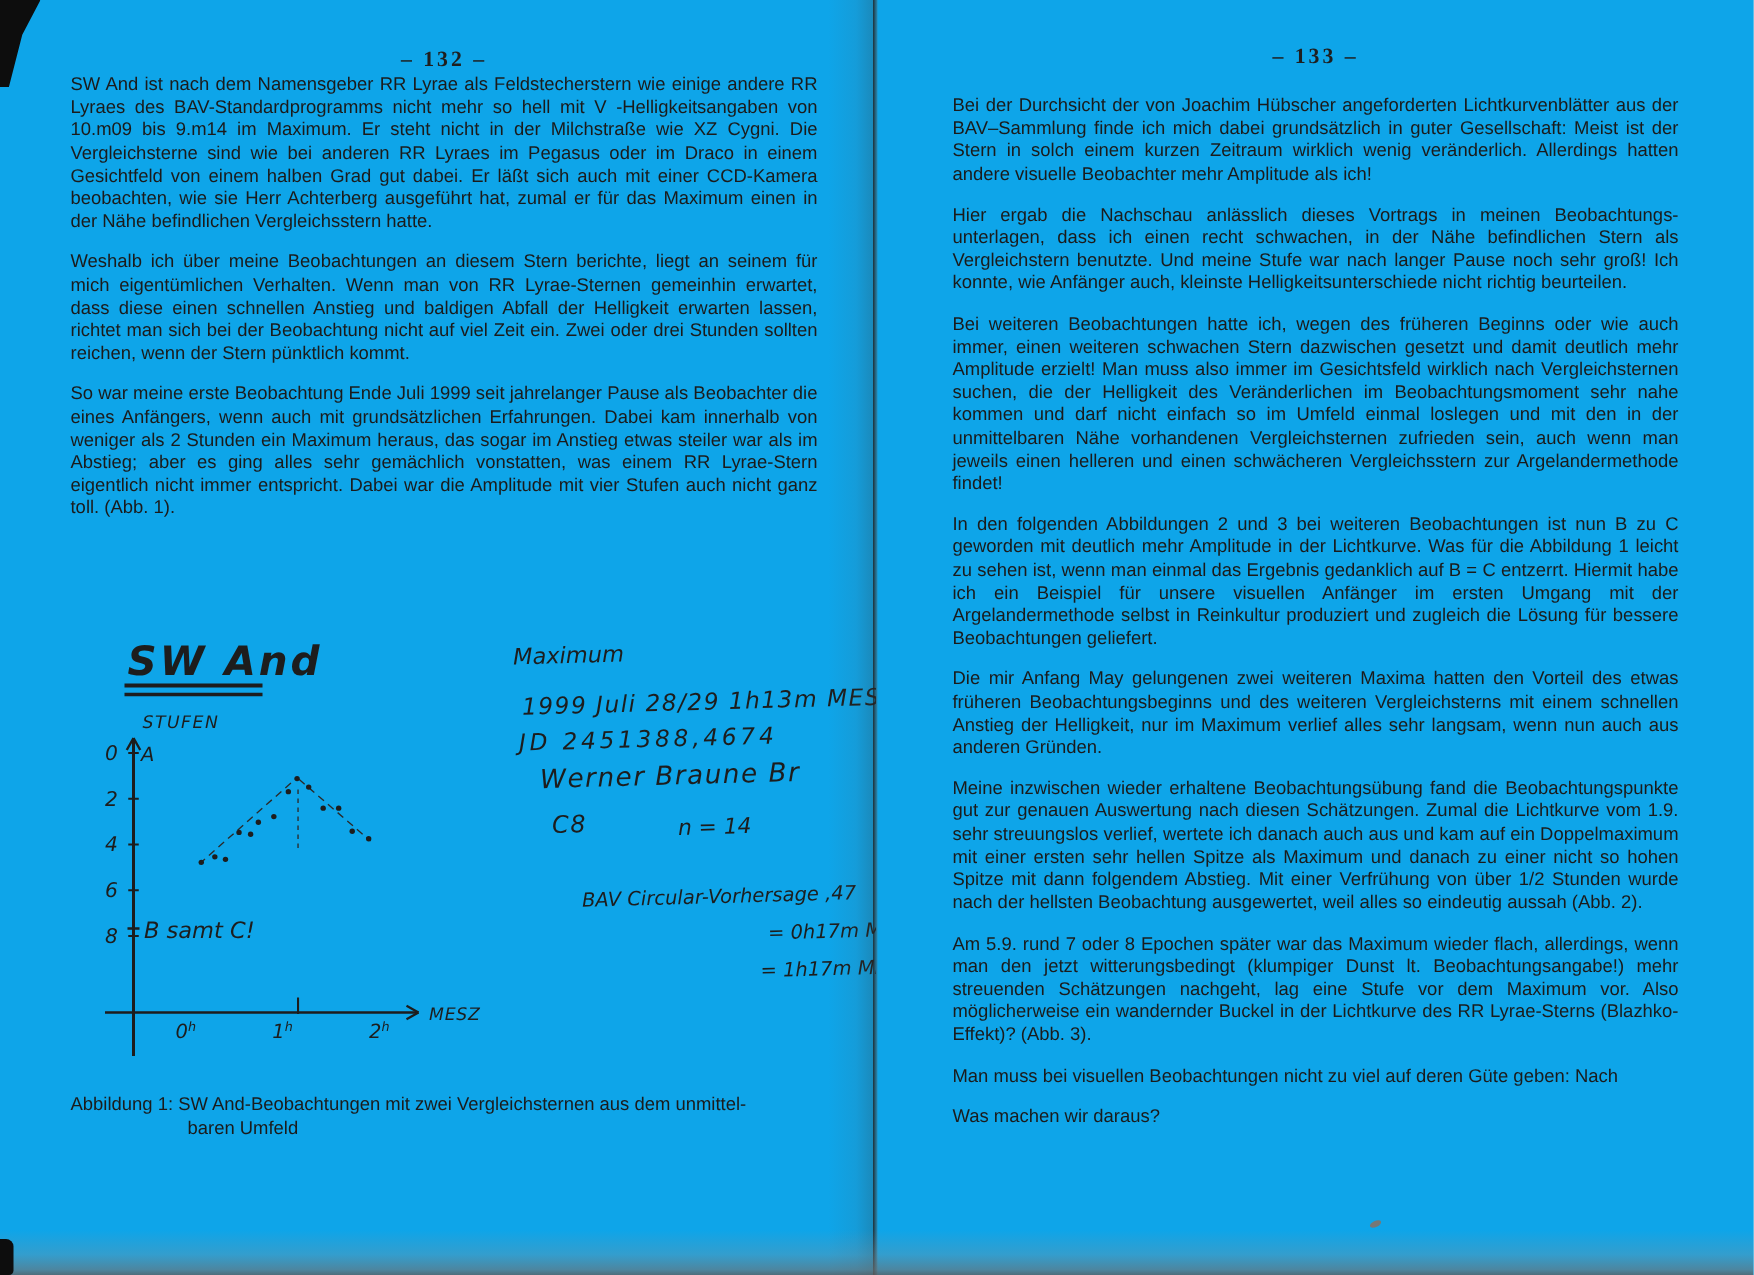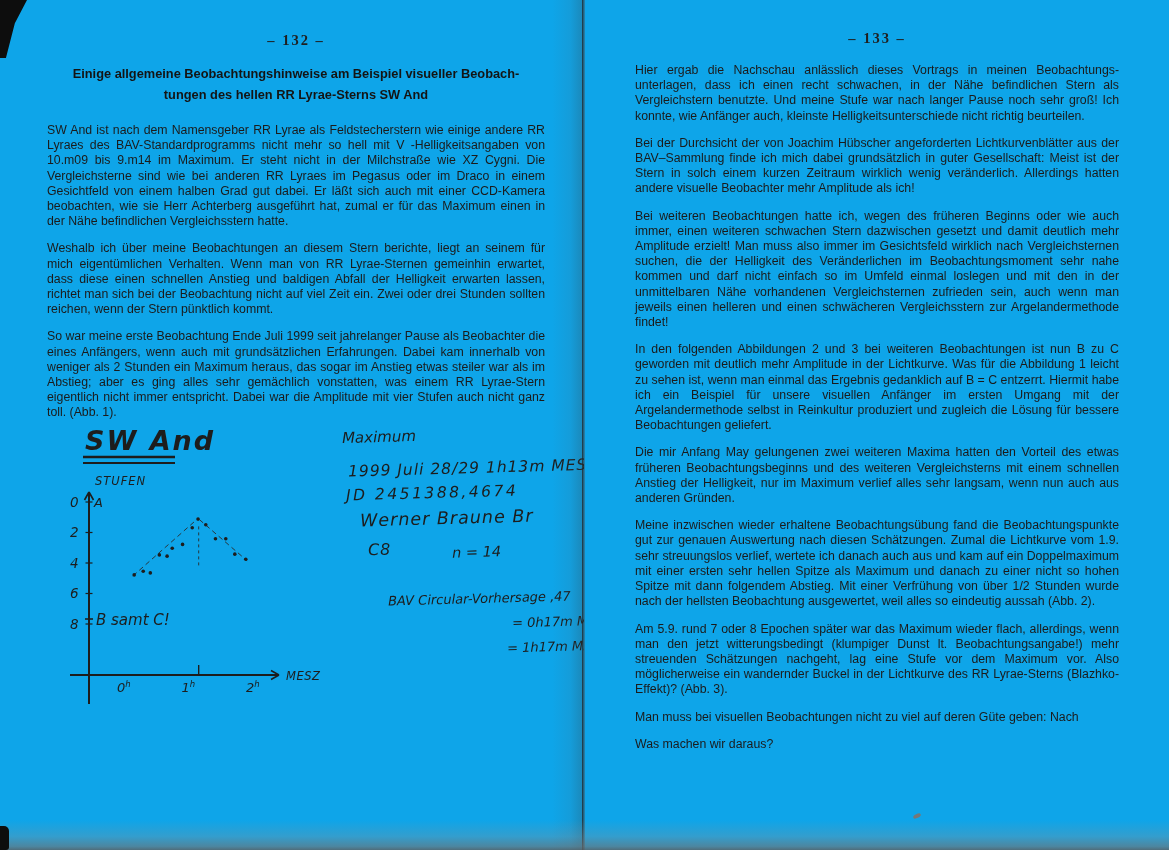--- a/index.html
+++ b/index.html
@@ -94,24 +94,20 @@
 
   svg text { fill:#1d1d1d; }
   .svg-hw { font-family:"DejaVu Sans", sans-serif; font-style:italic; }
 </style>
 </head>
 <body>
 
 <div class="page page-left">
   <div class="content-left">
     <div class="pagenum">–  132  –</div>
-    <div class="article-title">
-      <span>Einige allgemeine Beobachtungshinweise am Beispiel visueller Beobach-</span><br>
-      <span>tungen des hellen RR Lyrae-Sterns SW And</span>
-    </div>
     <div class="body-text">
       <p>SW And ist nach dem Namensgeber RR Lyrae als Feldstecherstern wie einige andere RR Lyraes des BAV-Standardprogramms nicht mehr so hell mit  V -Helligkeitsangaben von 10.m09 bis 9.m14 im Maximum. Er steht nicht  in der Milchstraße wie XZ Cygni. Die Vergleichsterne sind wie bei anderen RR Lyraes im Pegasus oder im Draco in einem Gesichtfeld von einem halben Grad gut dabei. Er läßt sich auch mit einer CCD-Kamera beobachten, wie sie Herr Achterberg ausgeführt hat,  zumal er für das Maximum  einen in der Nähe befindlichen Vergleichsstern hatte.</p>
       <p>Weshalb ich über meine Beobachtungen an diesem Stern berichte, liegt an seinem für mich eigentümlichen Verhalten. Wenn man von RR Lyrae-Sternen gemeinhin erwartet, dass diese einen schnellen Anstieg und baldigen Abfall der Helligkeit erwarten lassen, richtet man sich bei der Beobachtung nicht auf viel Zeit ein. Zwei oder drei Stunden sollten reichen, wenn der Stern pünktlich kommt.</p>
       <p>So war meine erste Beobachtung Ende Juli 1999 seit jahrelanger Pause als Beobachter die eines Anfängers, wenn auch mit grundsätzlichen Erfahrungen. Dabei kam innerhalb von weniger als 2 Stunden ein Maximum heraus, das sogar im  Anstieg etwas steiler  war als im Abstieg; aber es ging alles sehr gemächlich vonstatten, was einem RR Lyrae-Stern eigentlich nicht immer entspricht. Dabei war die Amplitude mit vier Stufen auch nicht ganz toll. (Abb. 1).</p>
     </div>
   </div>
 
   <div class="figure-wrap">
     <svg id="fig-svg" width="292" height="296" viewBox="0 0 292 296">
 
@@ -170,28 +166,32 @@
   <div class="hw-note hw-maximum">Maximum</div>
   <div class="hw-note hw-date">1999 Juli 28/29 1h13m MESZ</div>
   <div class="hw-note hw-jd">JD 2451388,4674</div>
   <div class="hw-note hw-observer">Werner Braune Br</div>
   <div class="hw-note hw-c8">C8</div>
   <div class="hw-note hw-n">n = 14</div>
   <div class="hw-note hw-bav">BAV Circular-Vorhersage ,47</div>
   <div class="hw-note hw-mez">= 0h17m MEZ</div>
   <div class="hw-note hw-mesz">= 1h17m MESZ</div>
 
+  <div class="figure-caption">
+    <div>Abbildung 1: SW  And-Beobachtungen mit zwei Vergleichsternen aus dem unmittel-</div>
+    <div class="cap2">baren Umfeld</div>
+  </div>
 </div>
 
 <div class="page page-right">
   <div class="content-right">
     <div class="pagenum">–  133  –</div>
     <div class="body-text">
+      <p>Bei der Durchsicht der von Joachim Hübscher angeforderten Lichtkurvenblätter aus der  BAV–Sammlung finde ich mich dabei grundsätzlich in guter Gesellschaft: Meist ist der Stern in solch einem kurzen Zeitraum wirklich wenig veränderlich.  Allerdings hatten andere visuelle Beobachter mehr Amplitude als ich!</p>
       <p>Hier ergab die Nachschau anlässlich dieses Vortrags in meinen Beobachtungs-unterlagen, dass ich einen recht  schwachen, in der Nähe befindlichen Stern als Vergleichstern benutzte. Und meine Stufe war nach langer Pause  noch sehr groß!  Ich konnte, wie Anfänger auch, kleinste Helligkeitsunterschiede nicht richtig beurteilen.</p>
-      <p>Bei der Durchsicht der von Joachim Hübscher angeforderten Lichtkurvenblätter aus der  BAV–Sammlung finde ich mich dabei grundsätzlich in guter Gesellschaft: Meist ist der Stern in solch einem kurzen Zeitraum wirklich wenig veränderlich.  Allerdings hatten andere visuelle Beobachter mehr Amplitude als ich!</p>
       <p>Bei weiteren Beobachtungen hatte ich, wegen des früheren Beginns oder wie auch immer,  einen weiteren schwachen Stern dazwischen gesetzt und damit deutlich mehr Amplitude erzielt! Man muss also immer im Gesichtsfeld wirklich nach Vergleichsternen suchen, die der Helligkeit des Veränderlichen im Beobachtungsmoment sehr nahe kommen und darf nicht einfach so im Umfeld einmal loslegen und mit den in der unmittelbaren Nähe vorhandenen Vergleichsternen zufrieden sein, auch wenn man jeweils einen helleren und einen schwächeren Vergleichsstern zur Argelandermethode findet!</p>
       <p>In den folgenden Abbildungen 2 und 3 bei weiteren Beobachtungen ist nun B zu C geworden mit deutlich mehr Amplitude in der Lichtkurve. Was für die Abbildung 1 leicht zu sehen ist, wenn man einmal das Ergebnis gedanklich auf  B = C entzerrt.  Hiermit habe ich ein Beispiel für  unsere visuellen Anfänger  im ersten Umgang mit der Argelandermethode selbst in Reinkultur produziert  und zugleich die Lösung für bessere Beobachtungen geliefert.</p>
       <p>Die mir Anfang May gelungenen zwei weiteren Maxima hatten den Vorteil des etwas früheren Beobachtungsbeginns und des weiteren Vergleichsterns mit einem schnellen Anstieg der Helligkeit, nur im Maximum verlief  alles sehr langsam, wenn nun auch aus anderen Gründen.</p>
       <p>Meine inzwischen wieder erhaltene Beobachtungsübung fand die Beobachtungspunkte gut  zur genauen Auswertung nach diesen Schätzungen.  Zumal die Lichtkurve vom 1.9. sehr  streuungslos  verlief,  wertete  ich  danach  auch  aus  und  kam  auf  ein Doppelmaximum mit einer ersten sehr hellen Spitze als Maximum und danach zu einer nicht so hohen Spitze mit dann folgendem Abstieg. Mit einer Verfrühung von über 1/2 Stunden wurde nach der hellsten Beobachtung  ausgewertet, weil alles so eindeutig aussah (Abb. 2).</p>
       <p>Am 5.9. rund 7 oder 8 Epochen später war das Maximum wieder flach, allerdings, wenn man  den  jetzt witterungsbedingt  (klumpiger  Dunst  lt.  Beobachtungsangabe!)  mehr streuenden  Schätzungen   nachgeht,  lag  eine  Stufe  vor  dem  Maximum  vor.  Also möglicherweise  ein  wandernder  Buckel  in   der  Lichtkurve  des  RR Lyrae-Sterns (Blazhko-Effekt)? (Abb. 3).</p>
       <p>Man muss  bei visuellen Beobachtungen nicht zu viel auf deren  Güte geben: Nach</p>
       <p>Was machen wir daraus?</p>
     </div>
   </div>
 </div>

